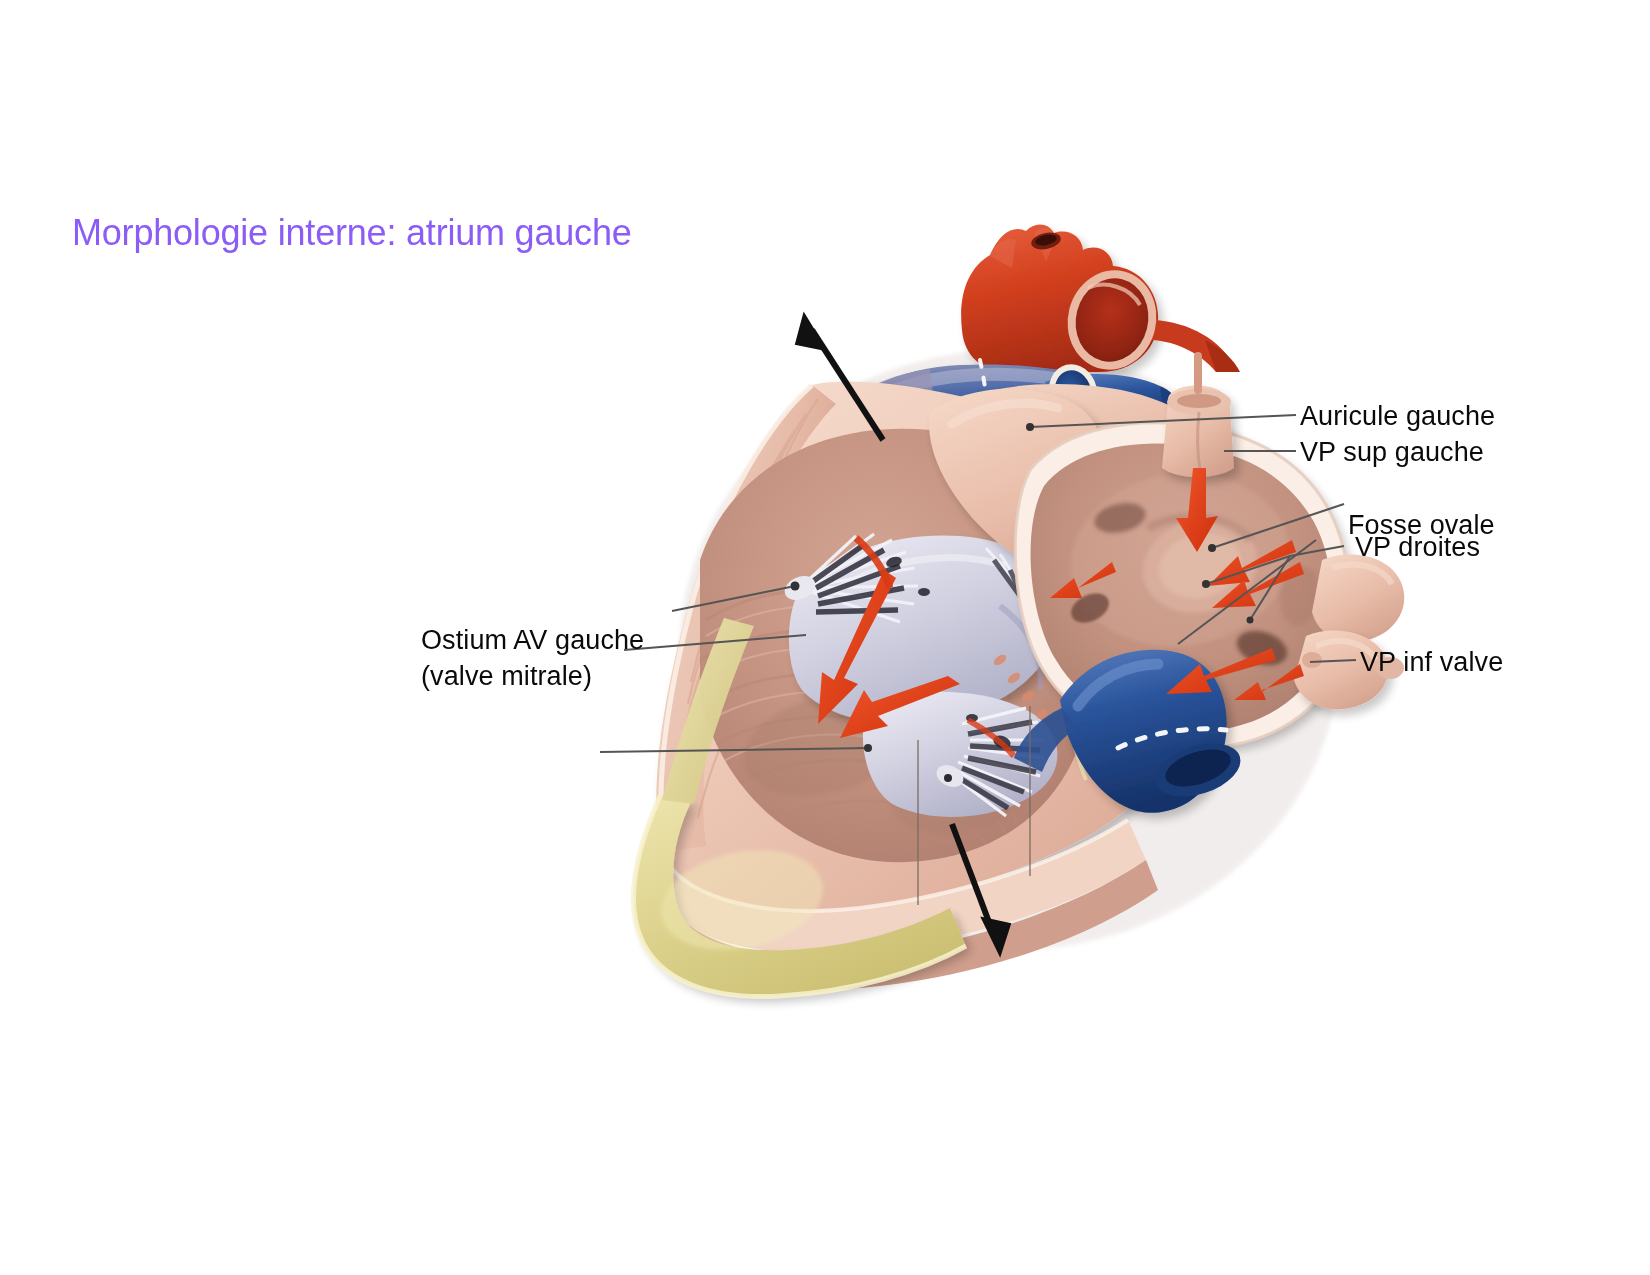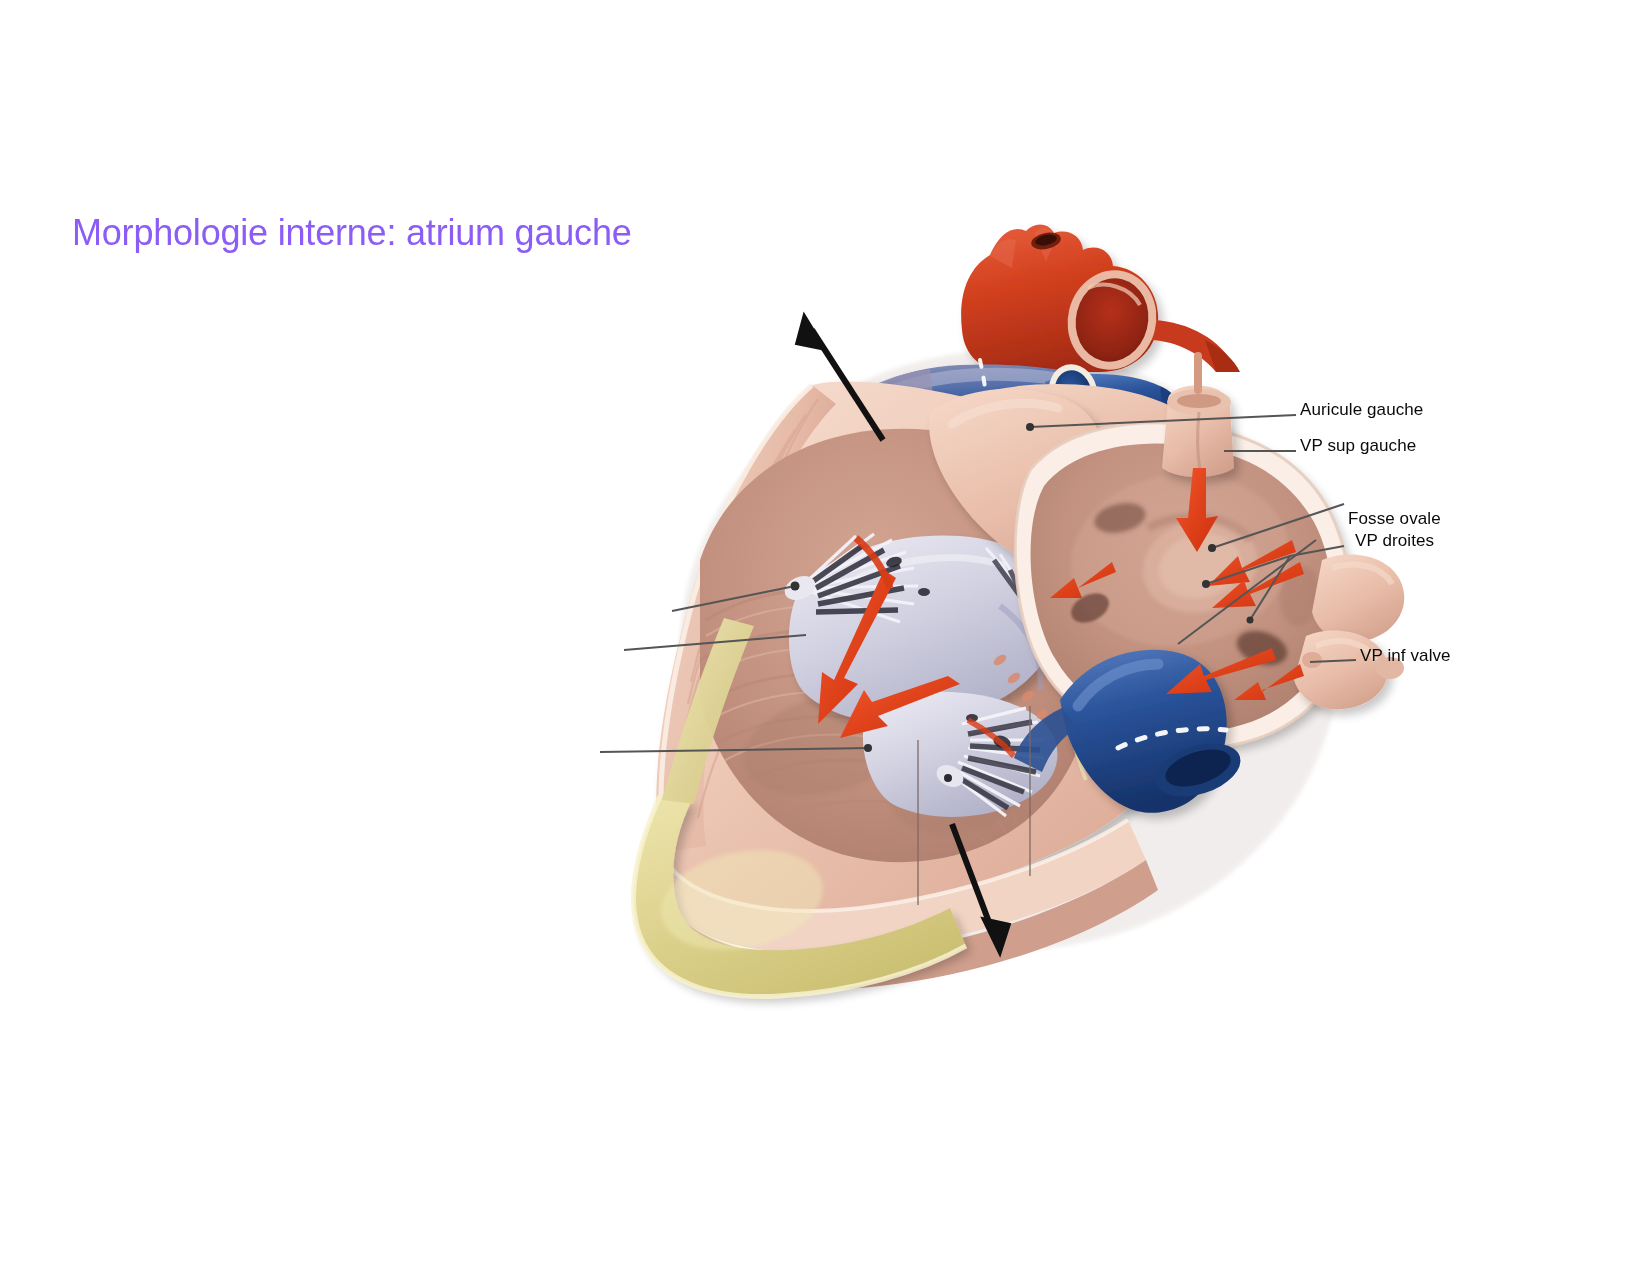--- a/index.html
+++ b/index.html
@@ -29,21 +29,21 @@
     position:absolute;
     left:0;top:0;width:1650px;height:1275px;
     pointer-events:none;
   }
   #figure svg{display:block;width:1650px;height:1275px;}
 
   
   .callout{
     position:absolute;
     font-family:"Liberation Sans", sans-serif;
-    font-size:17px;
+    font-size:27px;
     line-height:1.32;
     color:#0a0a0a;
     white-space:nowrap;
     letter-spacing:0.1px;
   }
   .callout.right{text-align:left;}
   .callout.left{text-align:left;}
 
   #lbl-auricule   {left:1300px; top:399px;}
   #lbl-vpsupg     {left:1300px; top:435px;}
@@ -648,14 +648,18 @@
   <div class="callout right" id="lbl-auricule">Auricule gauche</div>
 
   <div class="callout right" id="lbl-vpsupg">VP sup gauche</div>
 
   <div class="callout right" id="lbl-fosse">Fosse ovale</div>
 
   <div class="callout right" id="lbl-vpdroites">VP droites</div>
 
   <div class="callout right" id="lbl-vpinfg">VP inf valve</div>
 
+  <div class="callout left" id="lbl-ostium">
+    <span>Ostium AV gauche</span>
+    <span class="lbl-line2">(valve mitrale)</span>
+  </div>
 
 </div>
 
 </body></html>

